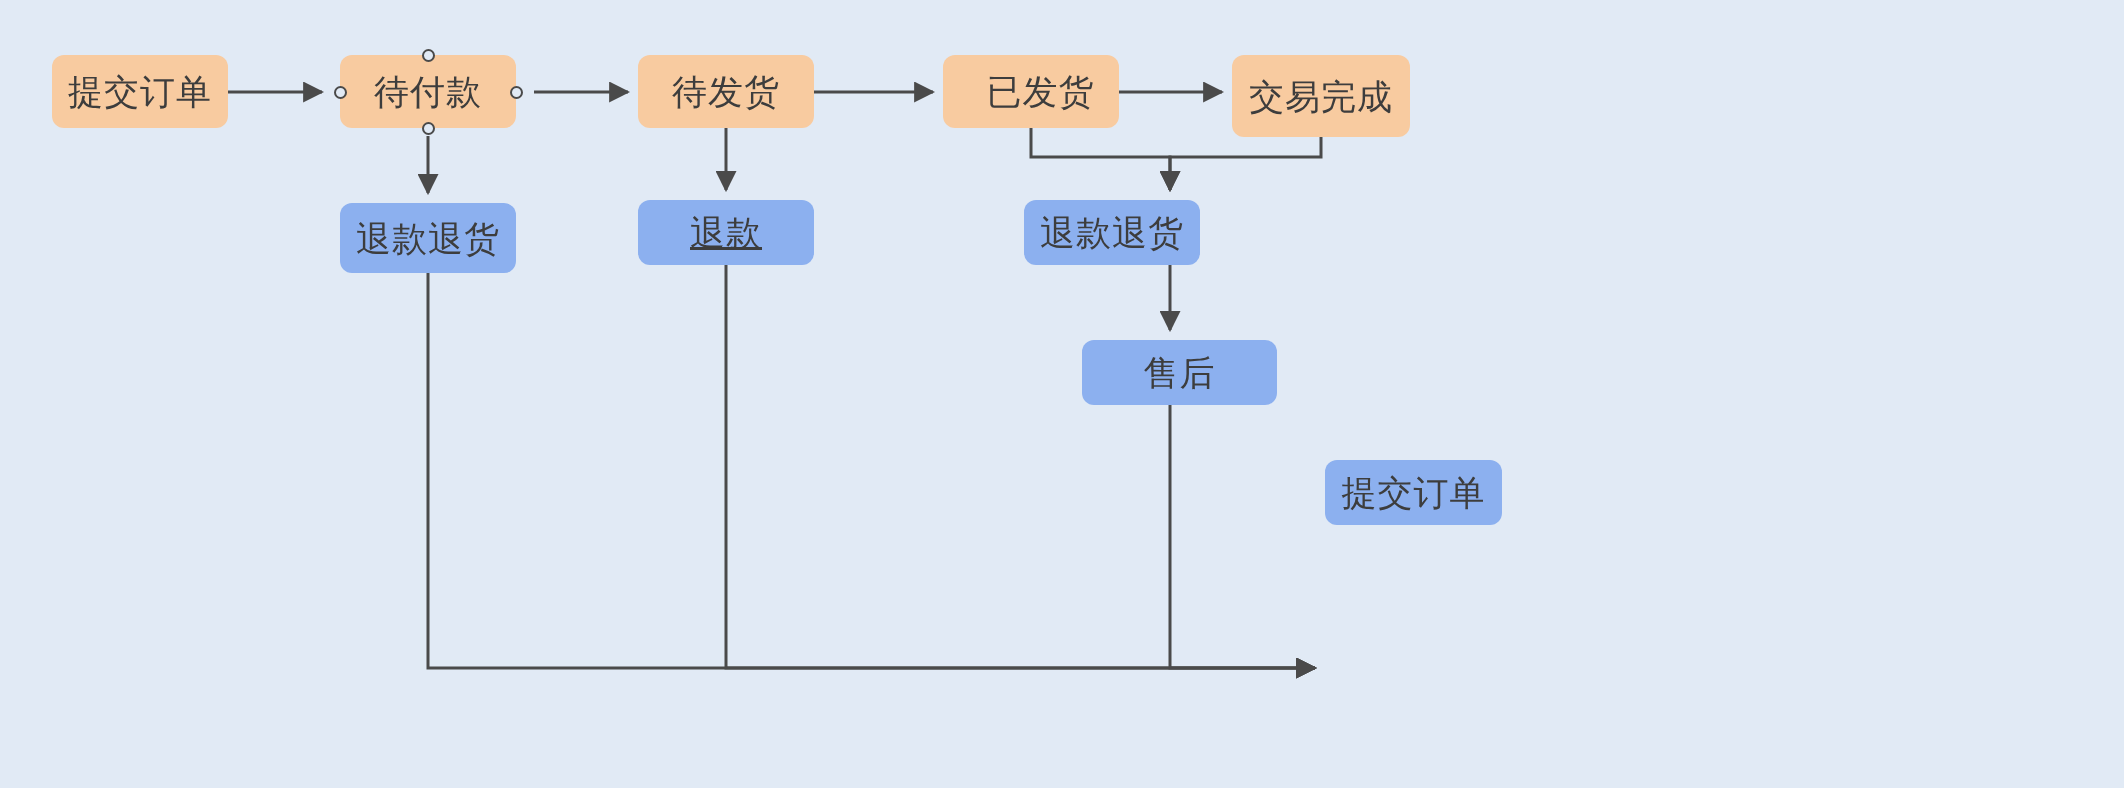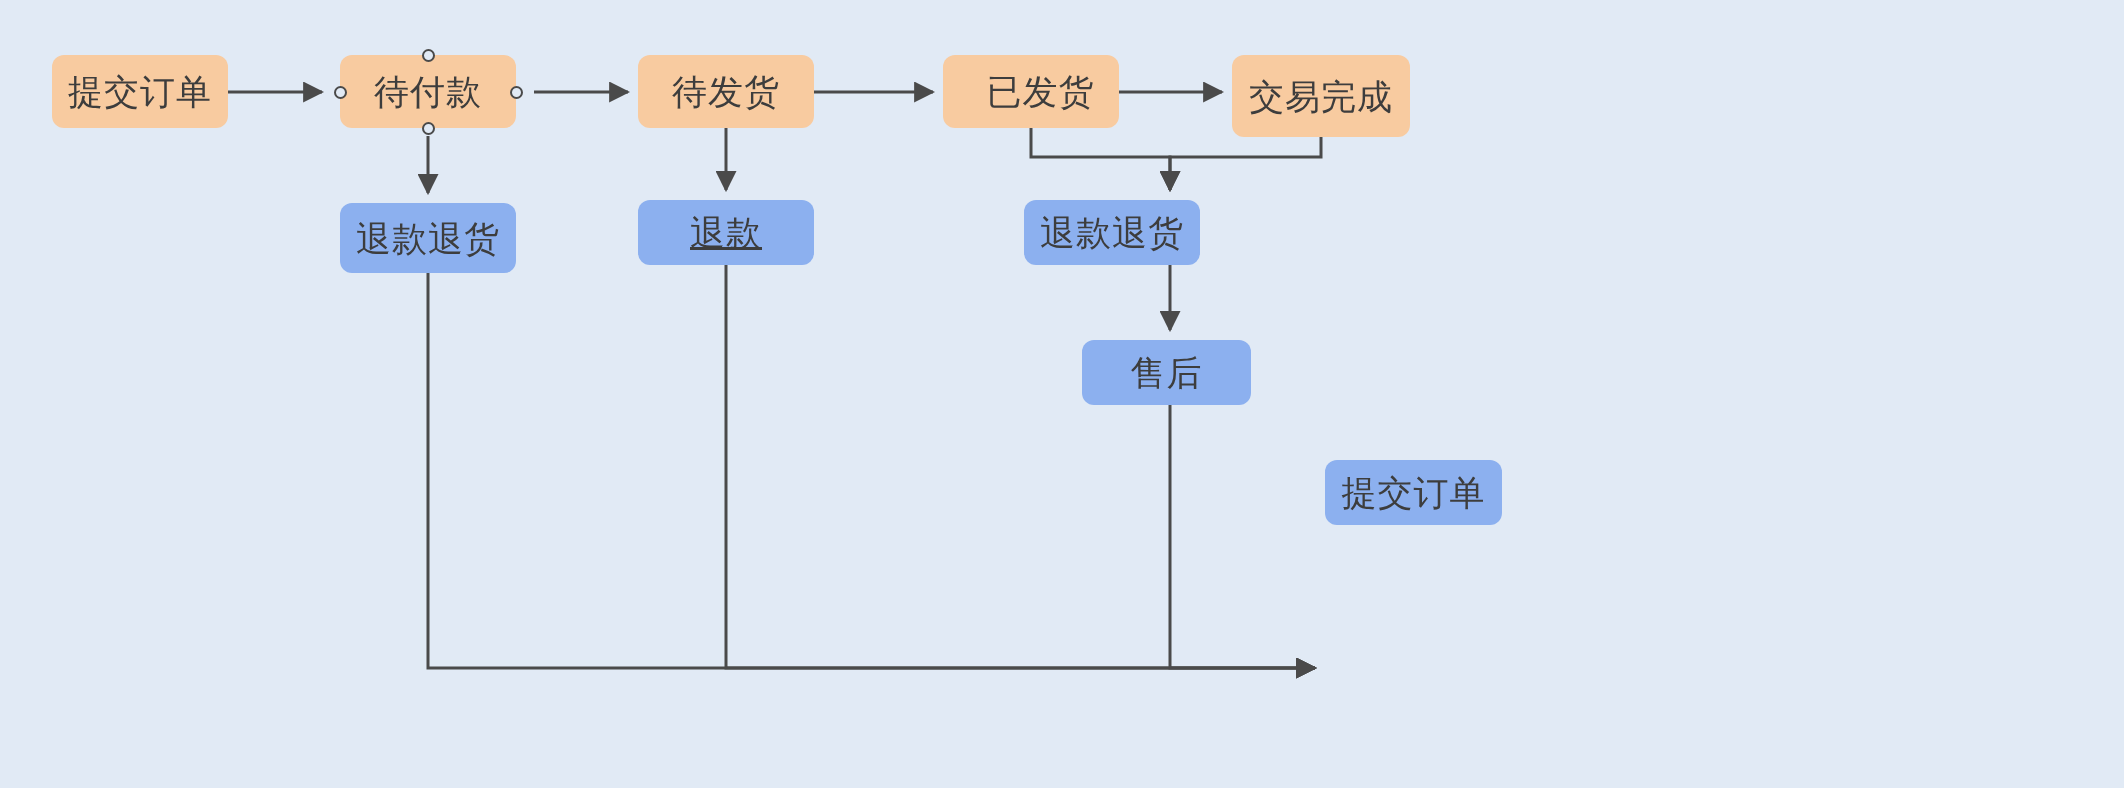--- a/index.html
+++ b/index.html
@@ -81,21 +81,21 @@
       </div>
       <div class="node blue" style="left: 340px; top: 203px; width: 176px; height: 70px;">
         <span>退款退货</span>
       </div>
       <div class="node blue" style="left: 638px; top: 200px; width: 176px; height: 65px; text-decoration: underline;">
         <span>退款</span>
       </div>
       <div class="node blue" style="left: 1024px; top: 200px; width: 176px; height: 65px;">
         <span>退款退货</span>
       </div>
-      <div class="node blue" style="left: 1082px; top: 340px; width: 169px; height: 65px; justify-content: center;">
+      <div class="node blue" style="left: 1082px; top: 340px; width: 195px; height: 65px; justify-content: center;">
         <span>售后</span>
       </div>
       <div class="node blue" style="left: 1325px; top: 460px; width: 177px; height: 65px;">
         <span>提交订单</span>
       </div>
     </div>
   <div id="port-layer">
       <div class="port" style="left: 422px; top: 49px;"></div>
       <div class="port" style="left: 422px; top: 122px;"></div>
       <div class="port" style="left: 334px; top: 86px;"></div>

